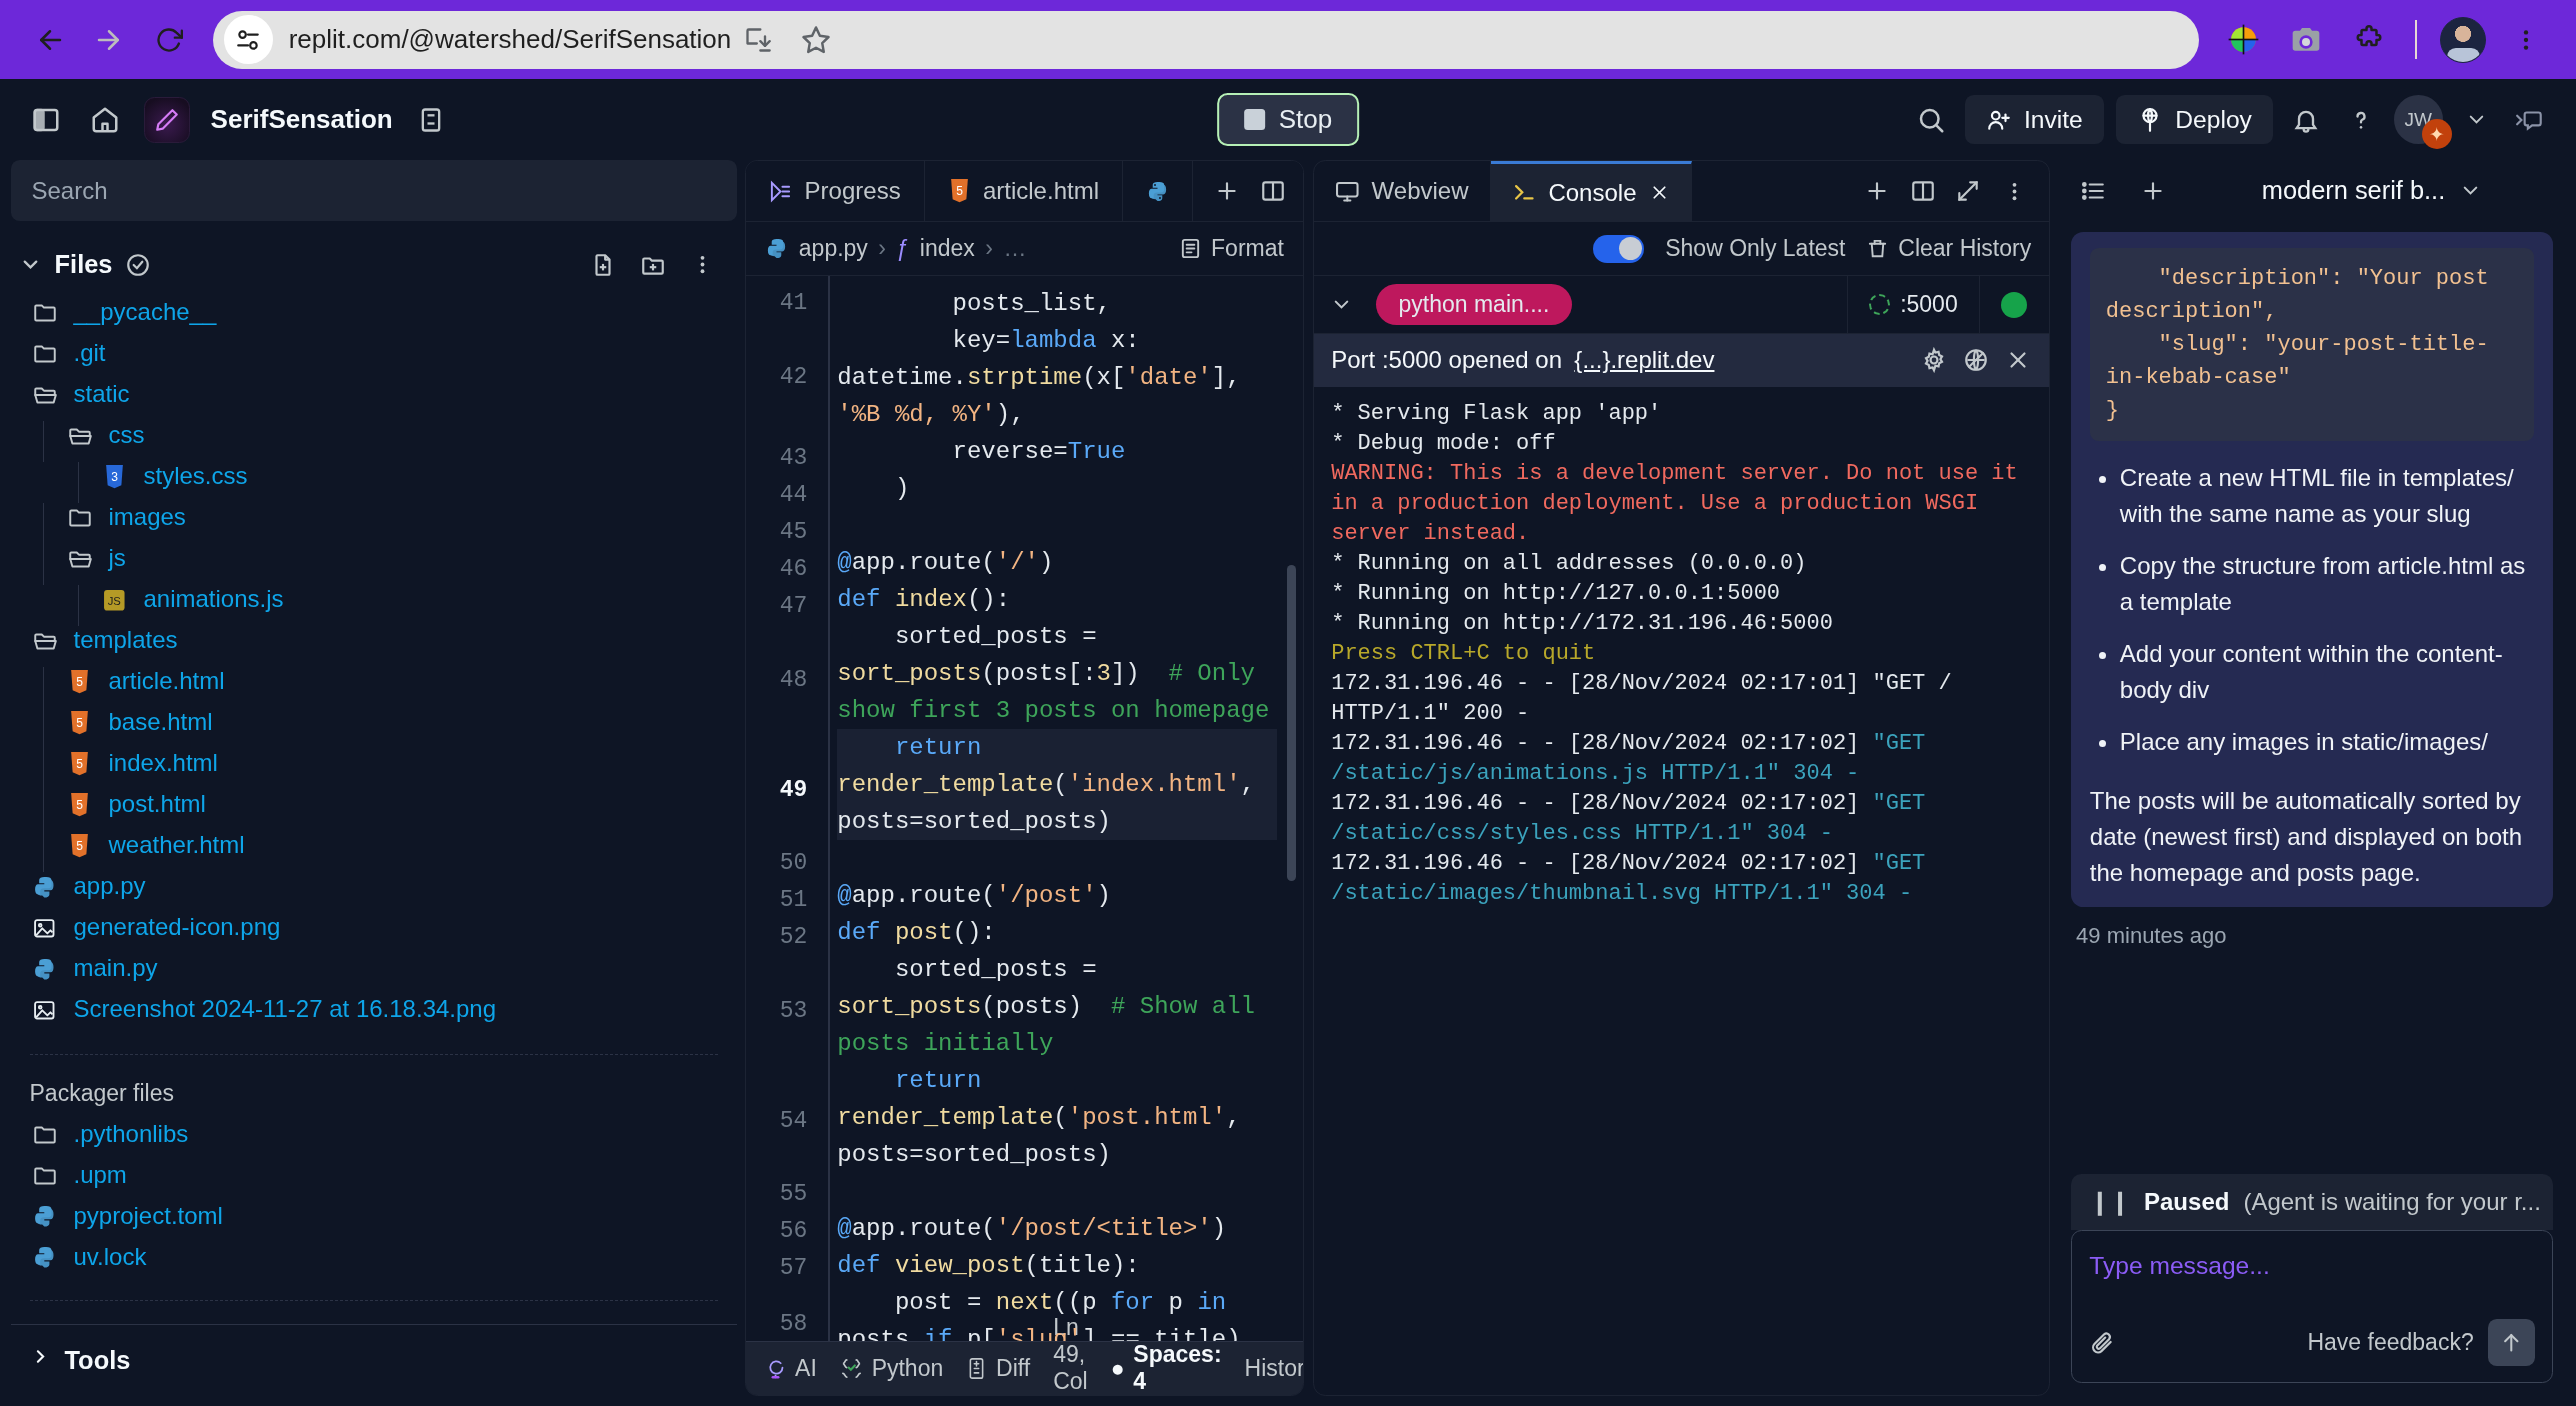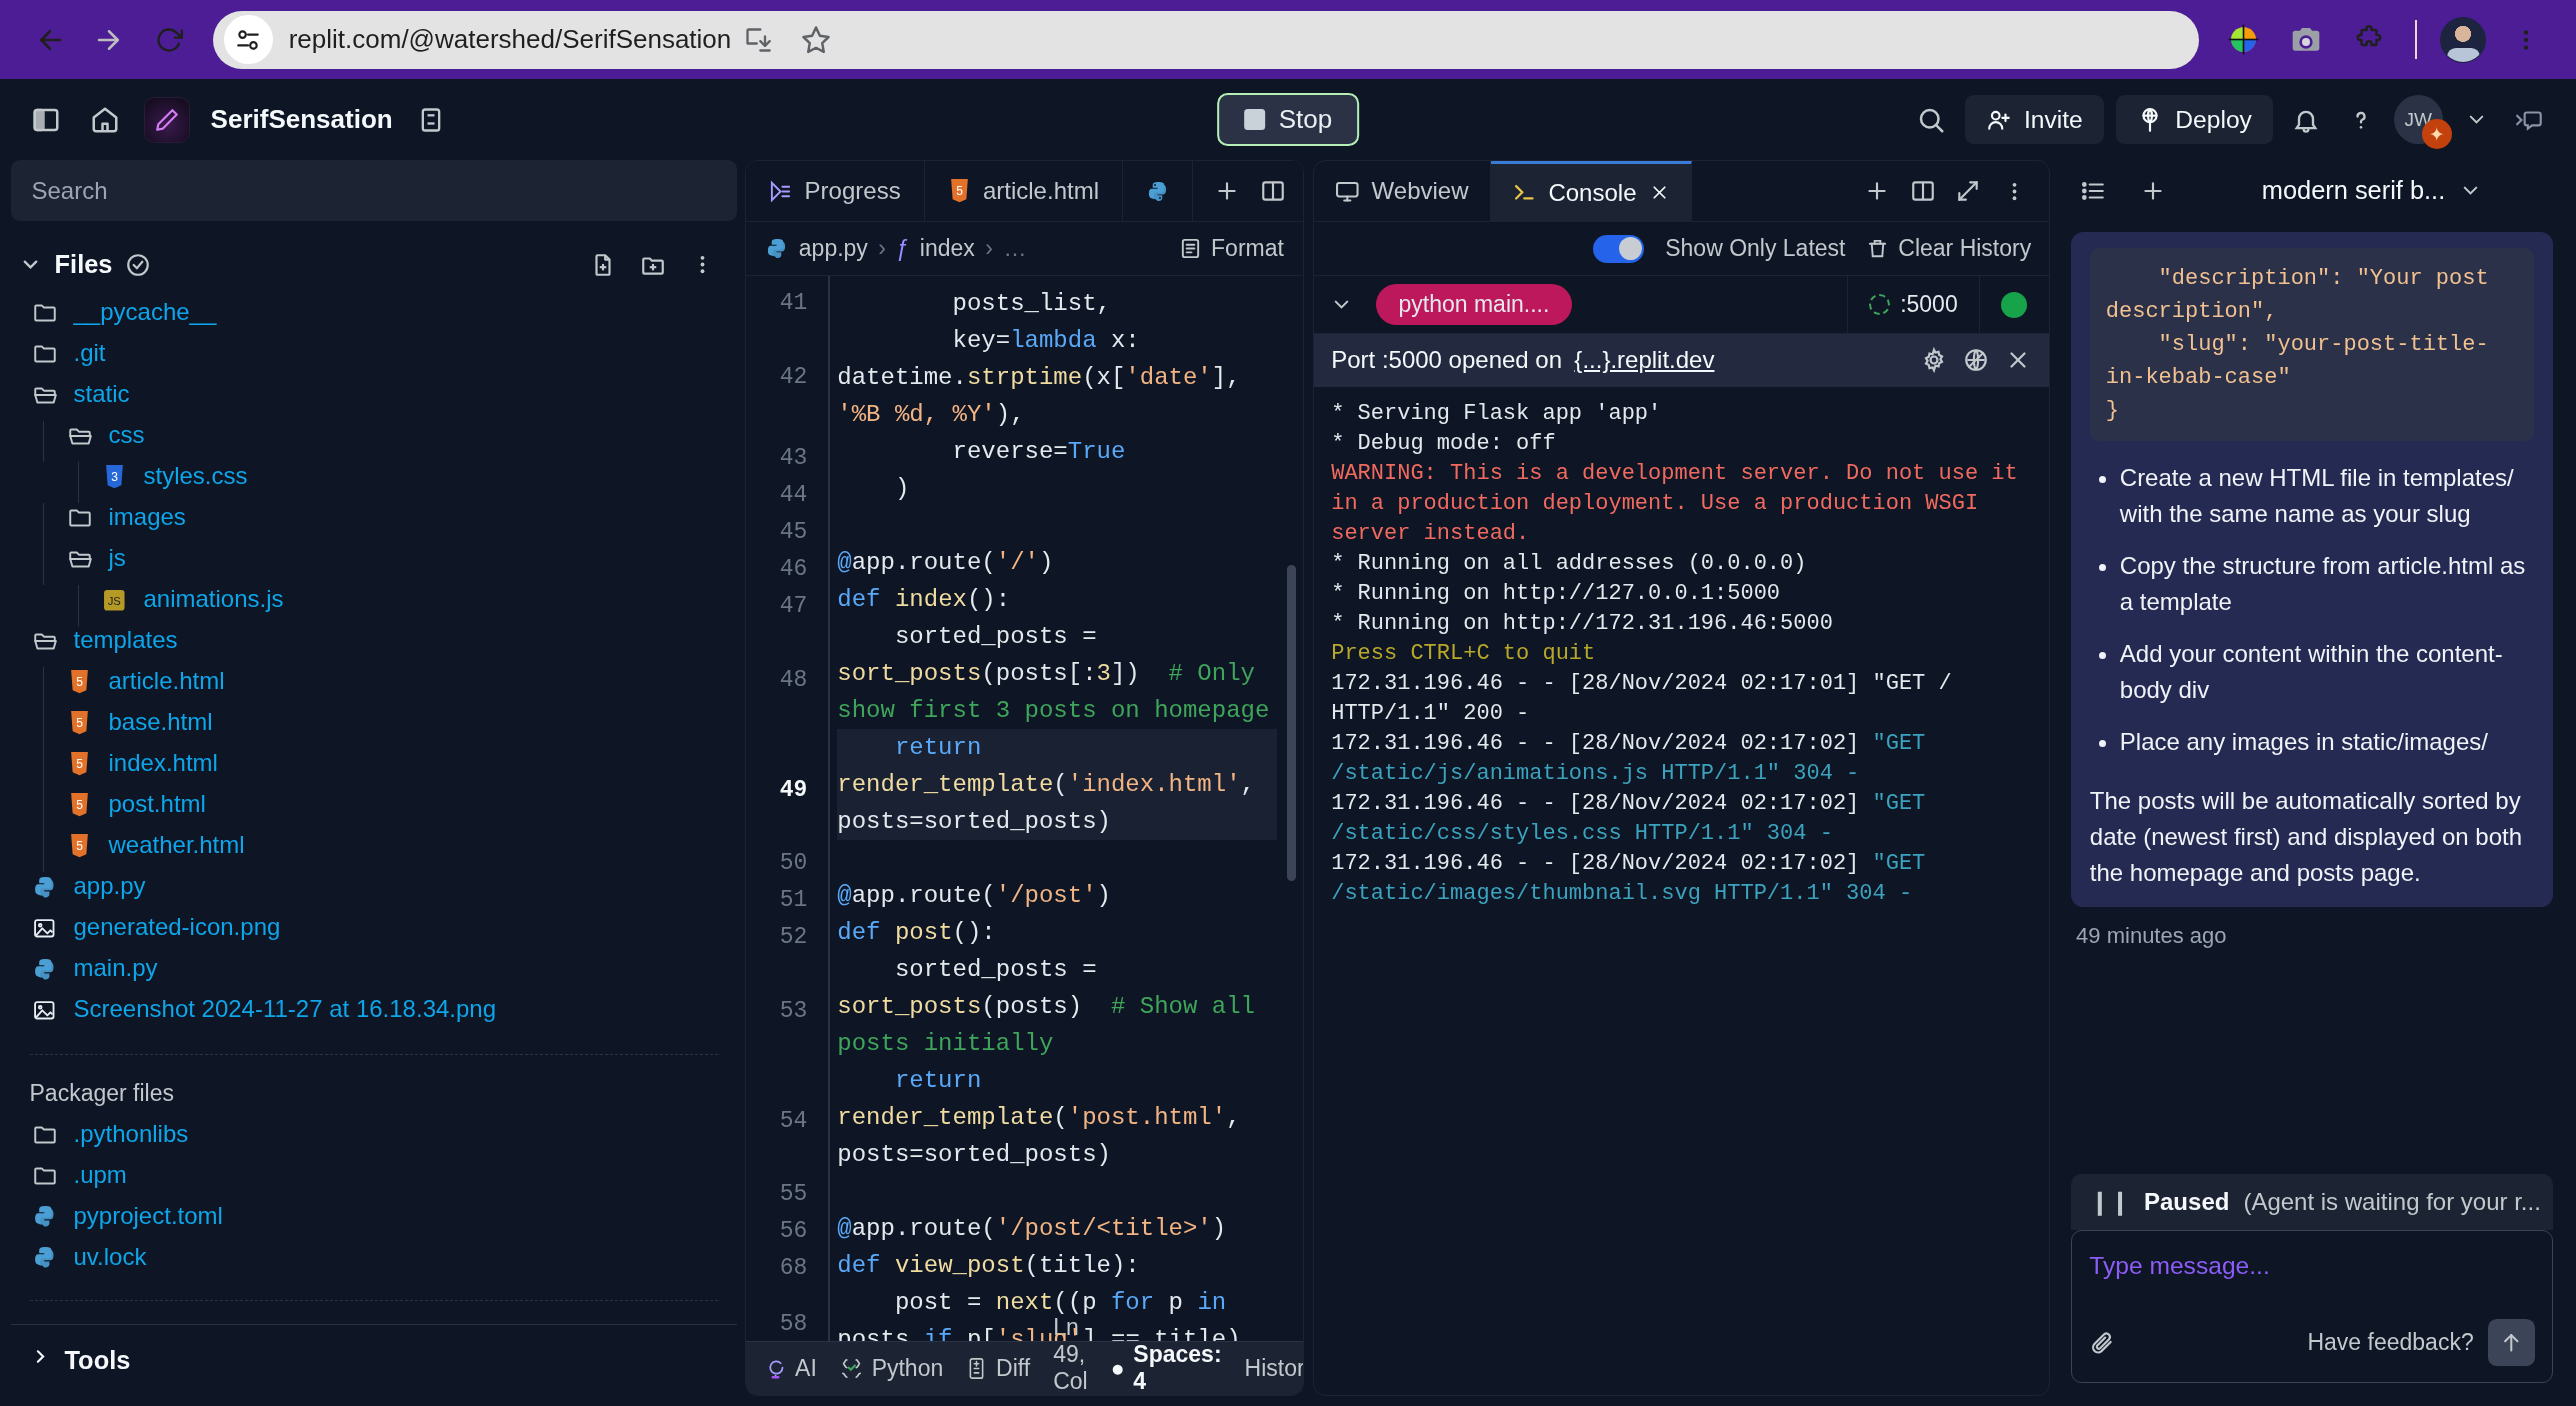--- a/index.html
+++ b/index.html
@@ -7,21 +7,21 @@
   body {
     font-family: "Liberation Sans", sans-serif;
     background: #0e1525;
     color: #f5f9fc;
     font-size: 23px;
   }
   .app { width: 2576px; height: 1406px; display: flex; flex-direction: column; }
 
   
   .browser-bar {
-    height: 79px; background: #4c1d95; display: flex; align-items: center;
+    height: 79px; background: #6d28d9; display: flex; align-items: center;
     padding: 0 23px; gap: 5.3px; flex: none;
   }
   .nav-btn {
     width: 54px; height: 54px; display: flex; align-items: center; justify-content: center;
     border-radius: 50%; color: #1f1f1f;
   }
   .nav-btn.disabled { color: #bdbdbd; }
   .omnibox {
     flex: 1; height: 58px; background: #e3e3e3; border-radius: 29px;
     display: flex; align-items: center; padding: 0 10.5px; margin-left: 12.3px; margin-right: 12.3px;
@@ -766,21 +766,21 @@
             <div class="ln" style="height: 37px; line-height: 37px;">47</div>
             <div class="ln" style="height: 110px; line-height: 110px;">48</div>
             <div class="ln active" style="height: 110px; line-height: 110px;">49</div>
             <div class="ln" style="height: 37px; line-height: 37px;">50</div>
             <div class="ln" style="height: 37px; line-height: 37px;">51</div>
             <div class="ln" style="height: 37px; line-height: 37px;">52</div>
             <div class="ln" style="height: 110px; line-height: 110px;">53</div>
             <div class="ln" style="height: 110px; line-height: 110px;">54</div>
             <div class="ln" style="height: 37px; line-height: 37px;">55</div>
             <div class="ln" style="height: 37px; line-height: 37px;">56</div>
-            <div class="ln" style="height: 37px; line-height: 37px;">68</div>
+            <div class="ln" style="height: 37px; line-height: 37px;">57</div>
             <div class="ln" style="height: 74px; line-height: 74px;">58</div>
           </div>
         <div class="code-col" id="code-col">
           <div class="indent-rail"></div>
         <div class="cl">        posts_list,</div>
             <div class="cl">        key=<span class="kw">lambda</span> x: datetime.<span class="fn">strptime</span>(x[<span class="str">'date'</span>], <span class="str">'%B %d, %Y'</span>),</div>
             <div class="cl">        reverse=<span class="kw">True</span></div>
             <div class="cl">    )</div>
             <div class="cl">&nbsp;</div>
             <div class="cl"><span class="dec">@</span>app.route(<span class="str">'/'</span>)</div>

